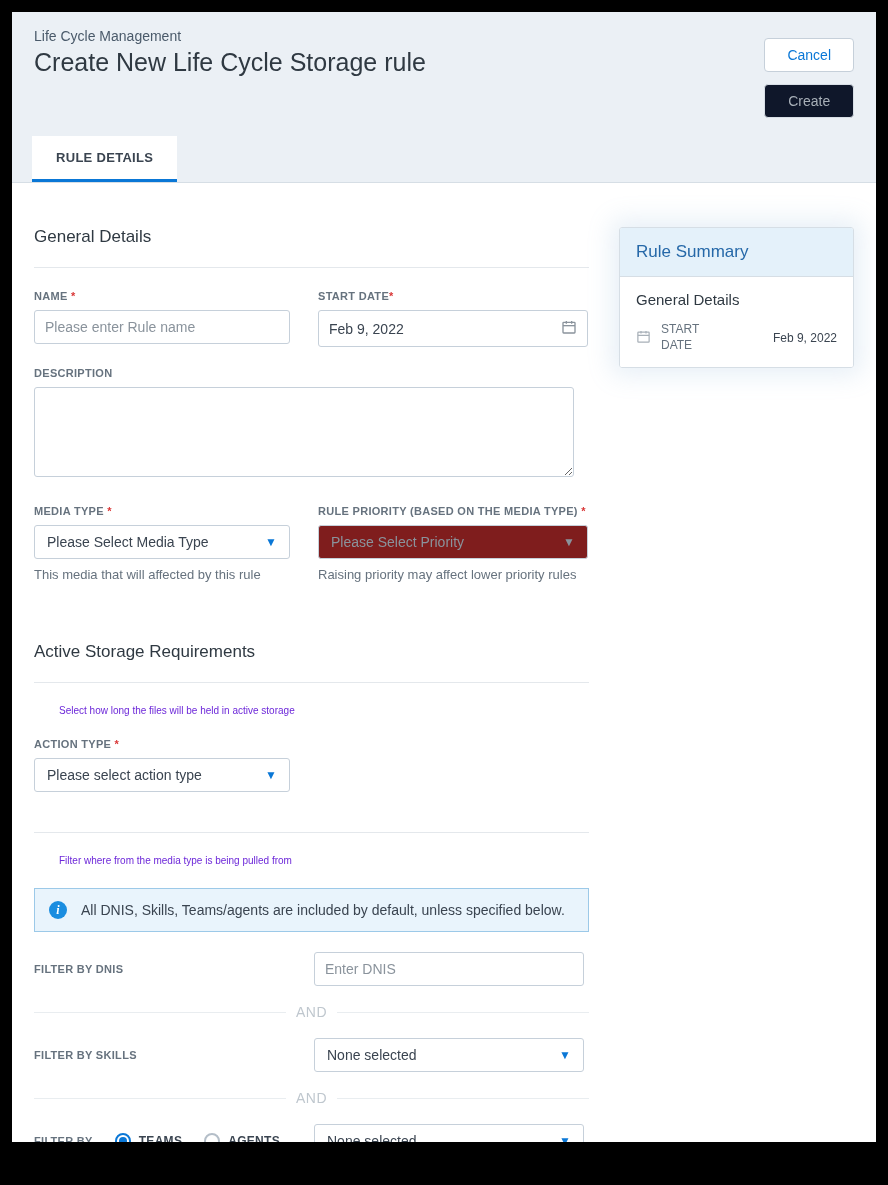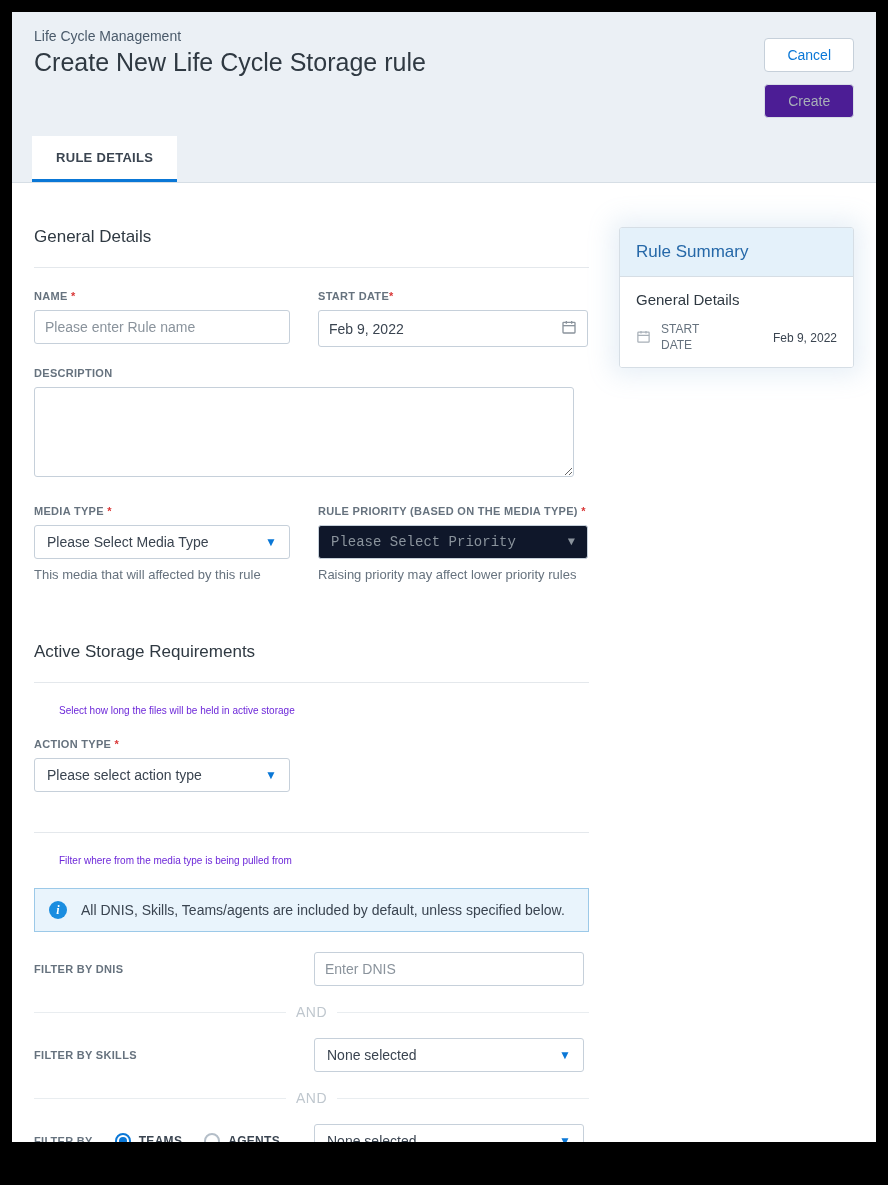--- a/index.html
+++ b/index.html
@@ -29,21 +29,21 @@
   font-size: 14px;
   border-radius: 4px;
   cursor: pointer;
 }
 .btn-cancel {
   background: #fff;
   border: 1px solid #c6d0da;
   color: #0a77d6;
 }
 .btn-create {
-  background: #4c1d95;
+  background: #0f172a;
   border: 1px solid #d8dfe6;
   color: #a8b0b8;
 }
 .tabs {
   background: #ebf0f5;
   border-bottom: 1px solid #d6dee5;
   padding-left: 20px;
 }
 .tab {
   display: inline-block;
@@ -98,21 +98,21 @@
 .dateinput .caltext { flex: 1; }
 .cal-icon { color: #8a939c; }
 .textarea { height: 90px; padding: 8px; resize: both; }
 .select {
   padding: 8px 12px;
   display: flex;
   align-items: center;
   justify-content: space-between;
   cursor: pointer;
 }
-.select.disabled { background: #0f172a; color: #8a939c; font-family: Liberation Mono, monospace; }
+.select.disabled { background: #7f1d1d; color: #8a939c; }
 .chevron { color: #0a77d6; font-size: 12px; }
 .chevron.dis { color: #8a939c; }
 .helper { font-size: 13px; color: #66727e; margin-top: 8px; }
 .subtext { font-size: 10px; color: #6d28d9; margin-bottom: 22px; margin-left: 25px; }
 .w256 { width: 256px; flex: none; }
 .w270 { width: 270px; flex: none; }
 .info-box {
   border: 1px solid #9cc9e8;
   background: #e9f4fc;
   padding: 12px 14px;

